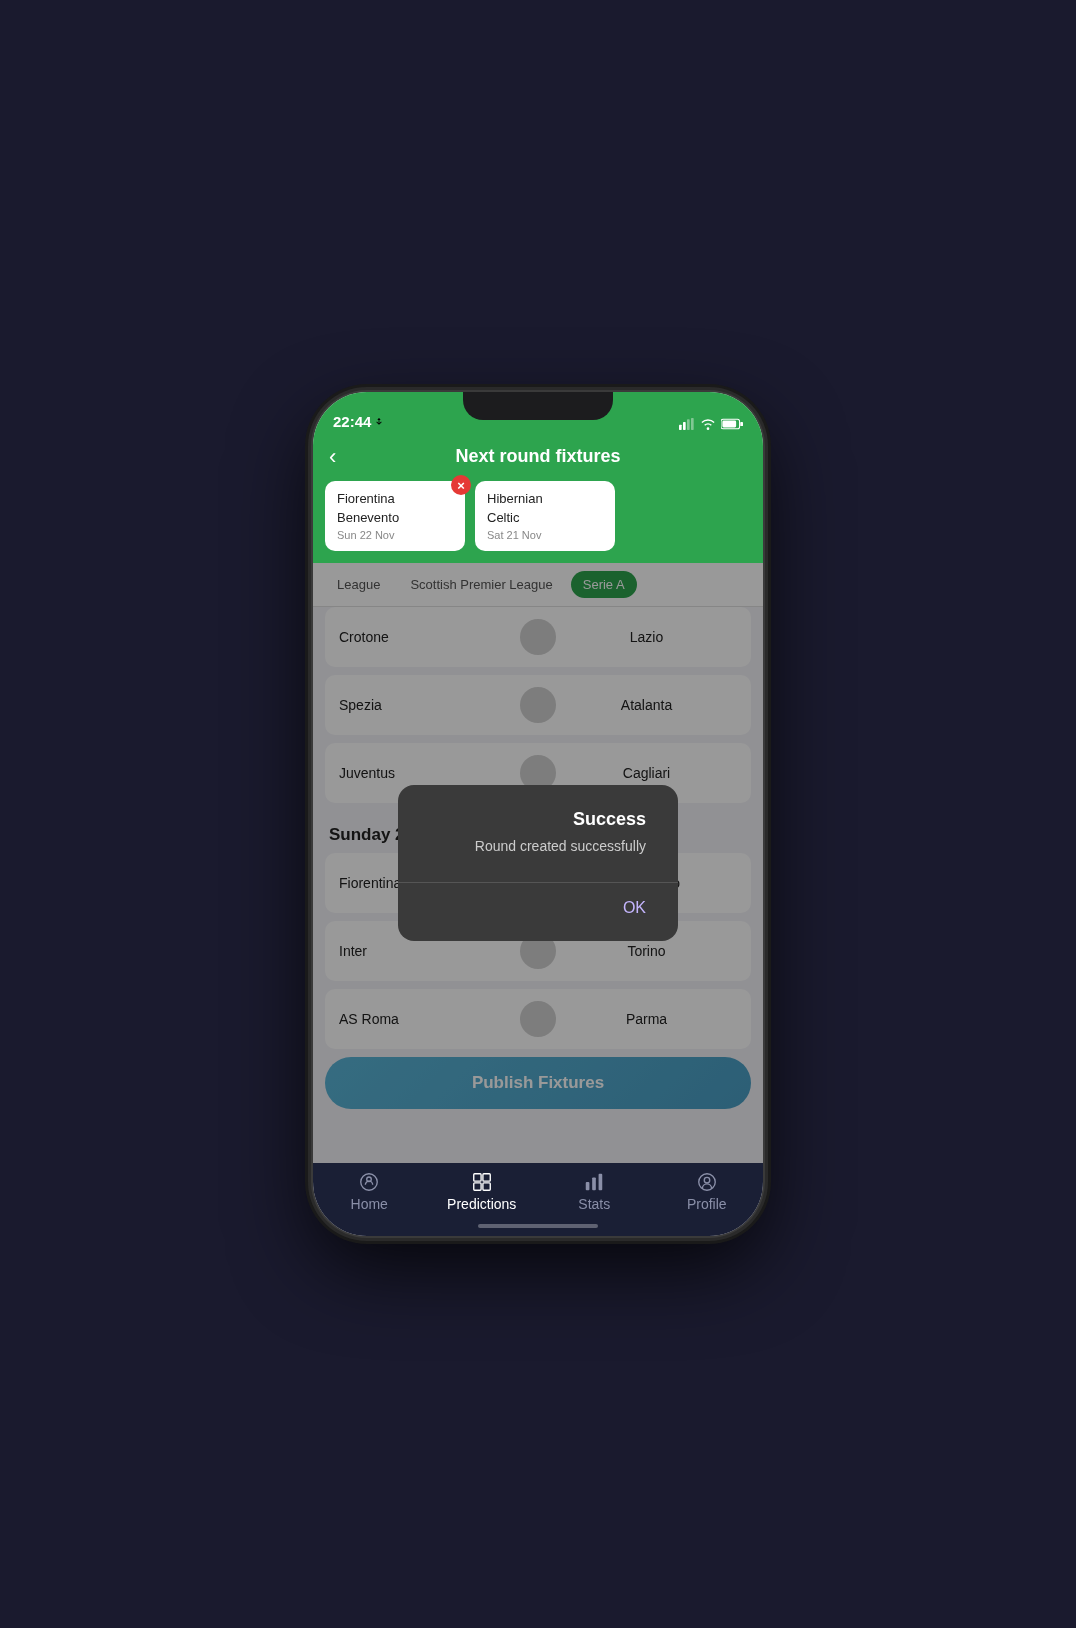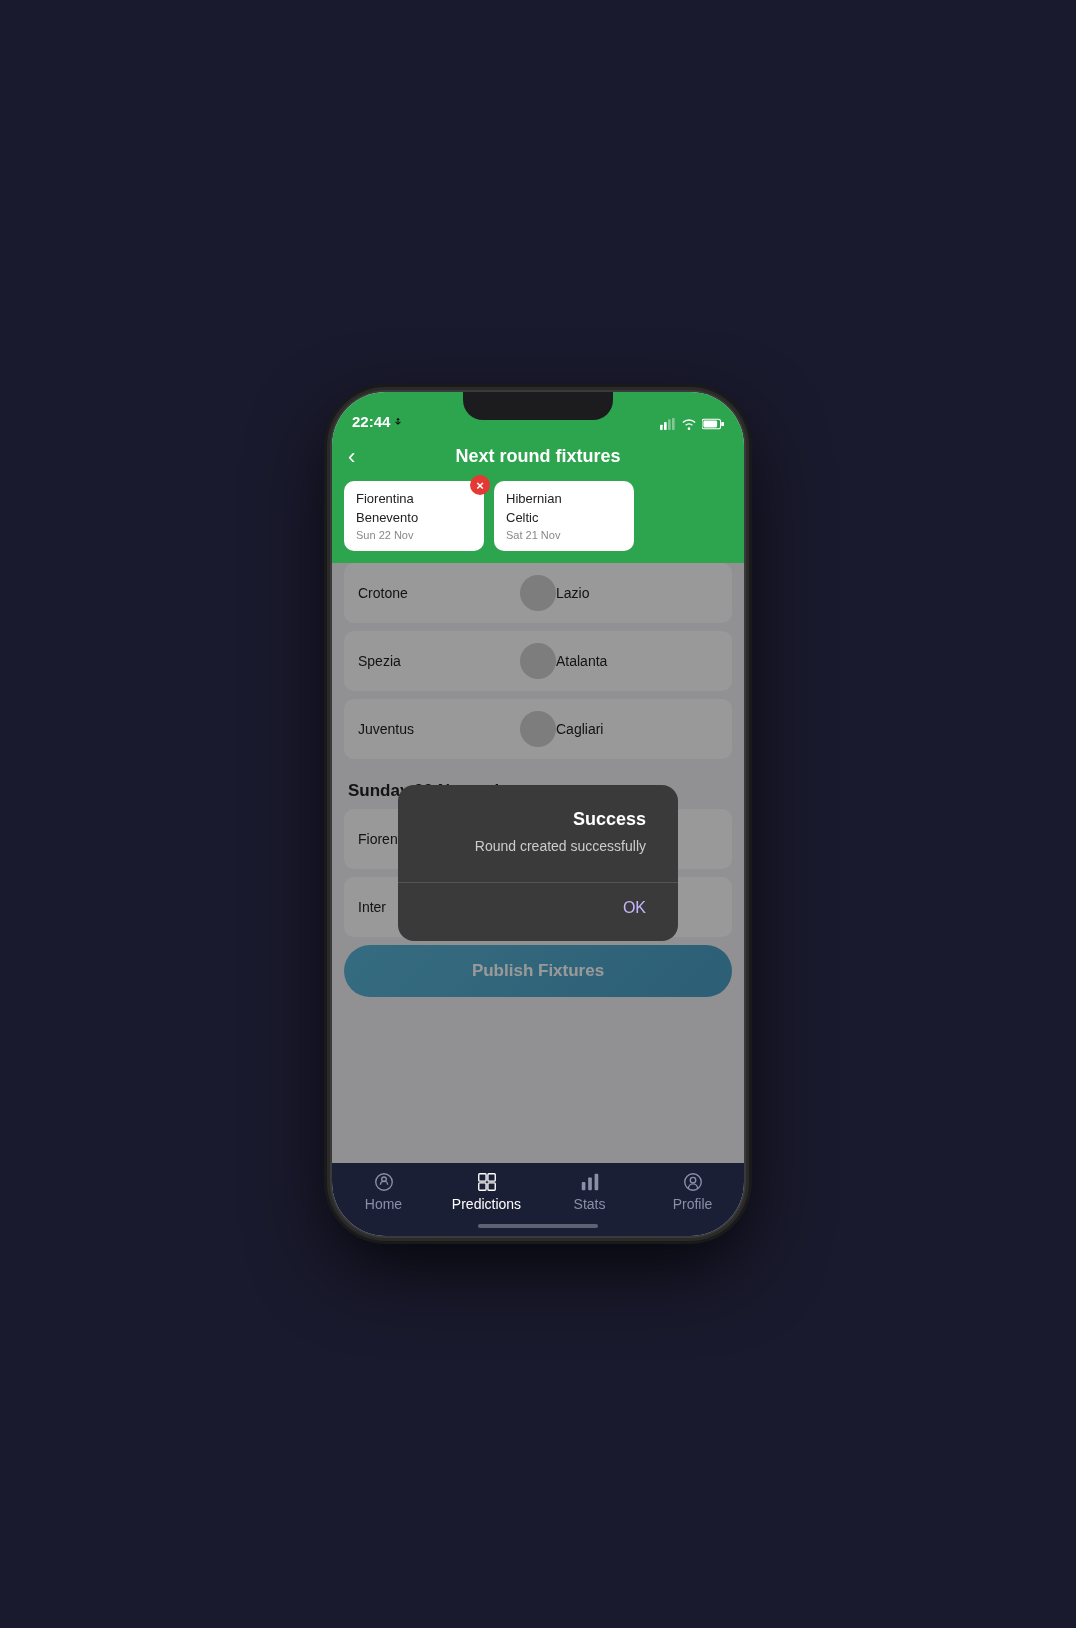--- a/index.html
+++ b/index.html
@@ -6,21 +6,21 @@
     body {
       background: #1a1a2e;
       display: flex;
       justify-content: center;
       align-items: center;
       min-height: 100vh;
       font-family: -apple-system, BlinkMacSystemFont, 'Segoe UI', sans-serif;
     }
 
     .phone-frame {
-      width: 412px;
+      width: 450px;
       height: 844px;
       background: #1c1c1e;
       border-radius: 54px;
       position: relative;
       box-shadow:
         0 0 0 2px #3a3a3a,
         0 0 0 5px #2a2a2a,
         0 0 0 8px #1a1a1a,
         0 30px 80px rgba(0,0,0,0.8);
       overflow: hidden;
@@ -213,21 +213,21 @@
     }
 
     .match-team {
       flex: 1;
       font-size: 14px;
       font-weight: 500;
       color: #222;
     }
 
     .match-team.right {
-      text-align: left;
+      text-align: center;
     }
 
     .match-circle {
       width: 36px;
       height: 36px;
       border-radius: 50%;
       background: #d0d0d0;
       flex-shrink: 0;
     }
 
@@ -410,20 +410,25 @@
       </div>
       <div class="fixture-card">
         <div class="team">Hibernian</div>
         <div class="team">Celtic</div>
         <div class="date">Sat 21 Nov</div>
       </div>
     </div>
 
     <div class="main-content">
 
+      <div class="league-tabs">
+        <div class="league-tab">League</div>
+        <div class="league-tab">Scottish Premier League</div>
+        <div class="league-tab active">Serie A</div>
+      </div>
 
 
       <div class="match-row">
         <div class="match-team">Crotone</div>
         <div class="match-circle"></div>
         <div class="match-team right">Lazio</div>
       </div>
 
       <div class="match-row">
         <div class="match-team">Spezia</div>
@@ -444,20 +449,25 @@
         <div class="match-circle selected"></div>
         <div class="match-team right">Benevento</div>
       </div>
 
       <div class="match-row">
         <div class="match-team">Inter</div>
         <div class="match-circle"></div>
         <div class="match-team right">Torino</div>
       </div>
 
+      <div class="match-row">
+        <div class="match-team">AS Roma</div>
+        <div class="match-circle"></div>
+        <div class="match-team right">Parma</div>
+      </div>
 
       <div class="publish-btn">Publish Fixtures</div>
 
       <div class="modal-overlay">
         <div class="modal-box">
           <div class="modal-title">Success</div>
           <div class="modal-message">Round created successfully</div>
           <div class="modal-divider"></div>
           <div class="modal-ok">OK</div>
         </div>

